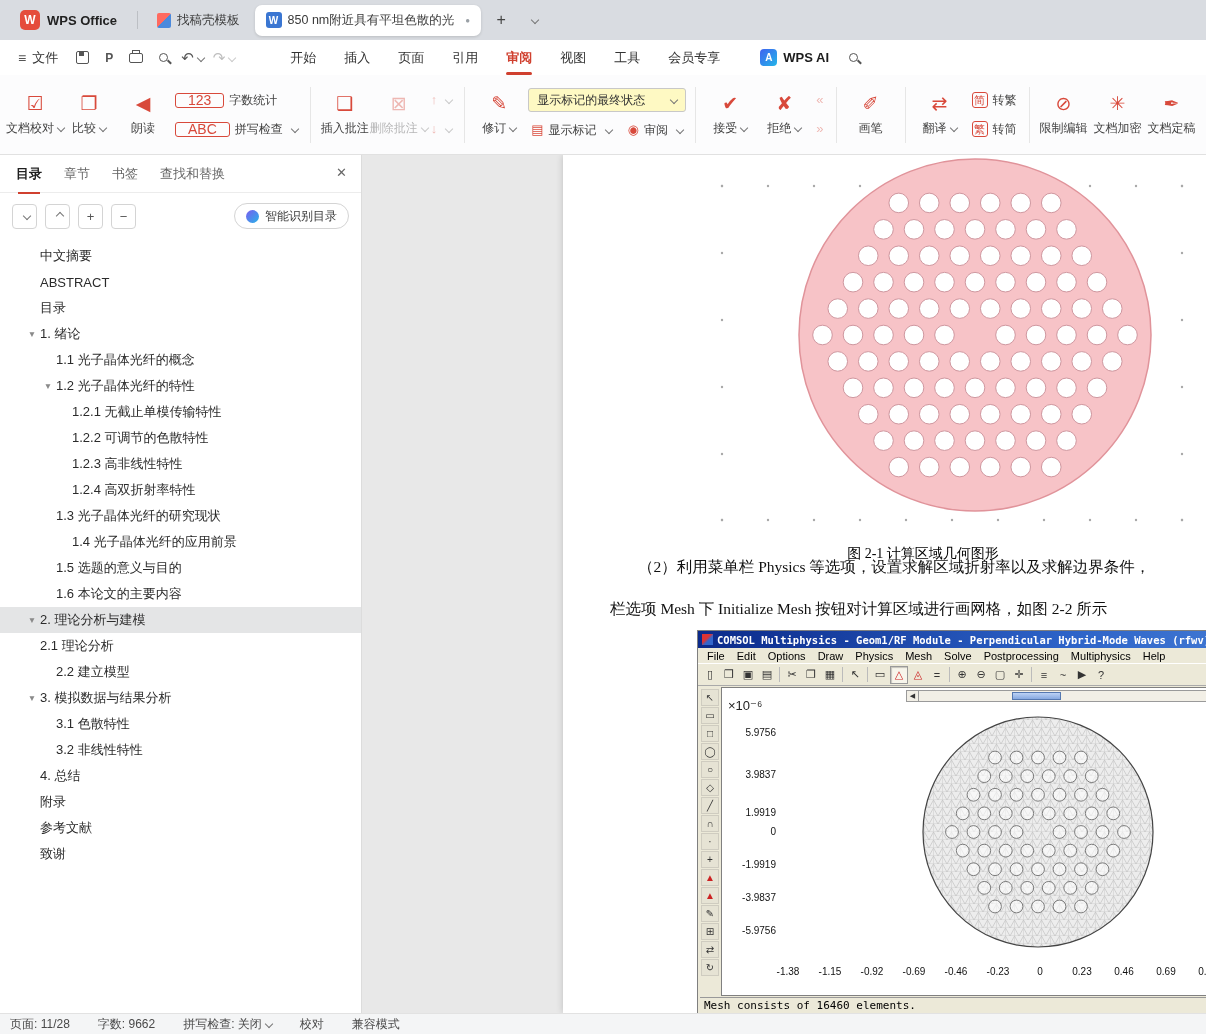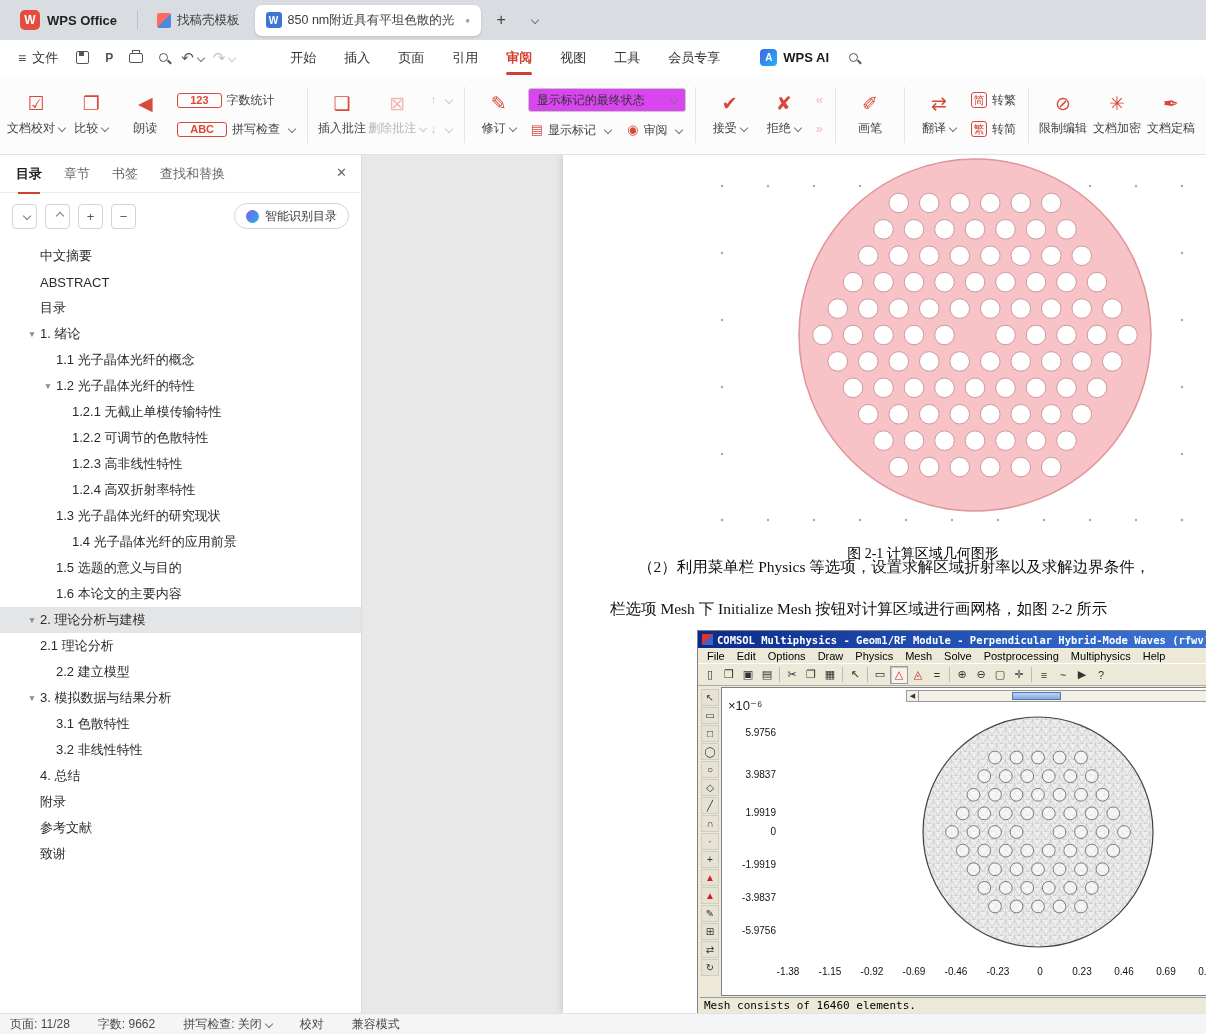--- a/index.html
+++ b/index.html
@@ -48,24 +48,24 @@
 .ribbon{position:absolute;top:75px;left:0;right:0;height:80px;background:#fcfcfd;border-bottom:1px solid #e1e1e1;display:flex;align-items:center;padding:0 10px;gap:4px;overflow:hidden}
 .rsep{width:1px;height:56px;background:#e6e6e6;margin:0 5px;flex:0 0 1px}
 .rbtn{border-radius:4px;cursor:default}
 .rbtn.big{display:flex;flex-direction:column;align-items:center;justify-content:center;gap:5px;min-width:50px;height:64px;padding:0 5px}
 .ric{font-size:19px;color:#d8493b;line-height:22px;height:22px}
 .rlab{font-size:12px;color:#424242;display:flex;align-items:center;white-space:nowrap}
 .rcol{display:flex;flex-direction:column;gap:7px;justify-content:center}
 .rrow{display:flex;align-items:center;gap:10px}
 .rbtn.small{display:flex;align-items:center;gap:5px;font-size:12px;color:#424242;height:22px;padding:0 3px;white-space:nowrap}
 .ric.small{font-size:13px;height:16px;line-height:16px}
-.ric.box{font-size:11px;font-weight:bold;border:1.3px solid #d8493b;border-radius:3px;height:15px;line-height:12px;padding:0 12px;color:#d8493b}
+.ric.box{font-size:14px;font-weight:normal;border:1.3px solid #d8493b;border-radius:3px;height:15px;line-height:12px;padding:0 12px;color:#d8493b}
 .ric.cn{font-size:11px;border:1.2px solid #d8493b;color:#d8493b;border-radius:3px;width:16px;height:16px;line-height:14px;text-align:center}
 .dis{opacity:.38}
-.rcombo{width:158px;height:24px;border:1px solid #c8c8c8;border-radius:3px;background:#d946ef;font-size:12px;color:#333;display:flex;align-items:center;justify-content:space-between;padding:0 8px;white-space:nowrap}
+.rcombo{width:158px;height:24px;border:1px solid #c8c8c8;border-radius:3px;background:#fef9c3;font-size:12px;color:#333;display:flex;align-items:center;justify-content:space-between;padding:0 8px;white-space:nowrap}
 
 
 .main{position:absolute;top:155px;left:0;right:0;bottom:21px;overflow:hidden}
 .sidepanel{position:absolute;left:0;top:0;width:362px;height:100%;background:#fff;border-right:1px solid #dcdcdc}
 .ptabs{height:38px;display:flex;align-items:center;padding:0 16px;gap:22px;border-bottom:1px solid #ececec;position:relative}
 .ptab{font-size:13px;color:#666;position:relative}
 .ptab.active{color:#1f1f1f;font-weight:bold}
 .ptab.active::after{content:"";position:absolute;left:50%;transform:translateX(-50%);bottom:-11px;width:22px;height:2px;background:#d0402f}
 .pclose{position:absolute;right:14px;top:10px;font-size:13px;color:#666}
 .pctrl{height:46px;display:flex;align-items:center;gap:8px;padding:0 12px}

